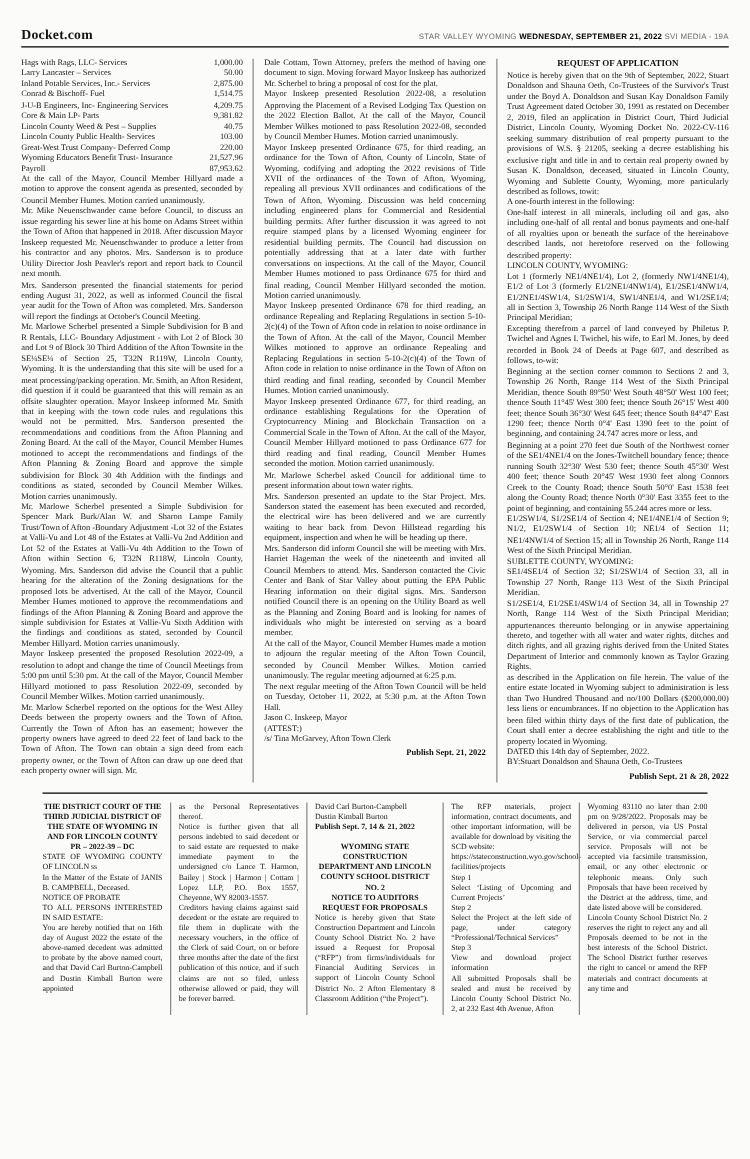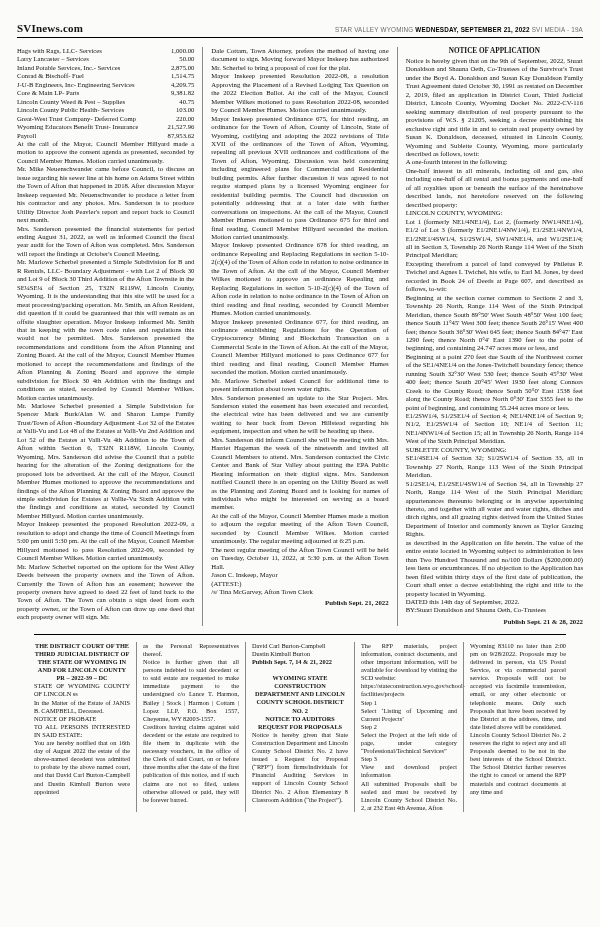--- a/index.html
+++ b/index.html
@@ -39,21 +39,21 @@
   .bcol .center-bold{font-weight:bold;text-align:center;}
   .bcol .bold{font-weight:bold;}
   .bcol .gap{height:8px;}
 </style>
 </head>
 <body>
 
 <div class="page">
 
   <div class="masthead-row">
-    <span class="masthead">SVInews.com</span>
+    <span class="masthead">Docket.com</span>
     <span class="dateline"><span>STAR VALLEY WYOMING </span><b>WEDNESDAY, SEPTEMBER 21, 2022</b><span> SVI MEDIA - 19A</span></span>
   </div>
 
   <div class="main">
 
     <div class="col">
       <div>
         <div class="pay-row">
             <span class="pay-name">Hags with Rags, LLC- Services</span>
             <span class="pay-amt">1,000.00</span>
@@ -119,21 +119,21 @@
       <p>Mrs. Sanderson did inform Council she will be meeting with Mrs. Harriet Hageman the week of the nineteenth and invited all Council Members to attend. Mrs. Sanderson contacted the Civic Center and Bank of Star Valley about putting the EPA Public Hearing information on their digital signs. Mrs. Sanderson notified Council there is an opening on the Utility Board as well as the Planning and Zoning Board and is looking for names of individuals who might be interested on serving as a board member.</p>
       <p>At the call of the Mayor, Council Member Humes made a motion to adjourn the regular meeting of the Afton Town Council, seconded by Council Member Wilkes. Motion carried unanimously. The regular meeting adjourned at 6:25 p.m.</p>
       <p>The next regular meeting of the Afton Town Council will be held on Tuesday, October 11, 2022, at 5:30 p.m. at the Afton Town Hall.</p>
       <p>Jason C. Inskeep, Mayor</p>
       <p>(ATTEST:)</p>
       <p>/s/ Tina McGarvey, Afton Town Clerk</p>
       <div class="publish">Publish Sept. 21, 2022</div>
     </div>
 
     <div class="col">
-      <div class="notice-title">NOTICE OF APPLICATION</div>
+      <div class="notice-title">REQUEST OF APPLICATION</div>
       <p>Notice is hereby given that on the 9th of September, 2022, Stuart Donaldson and Shauna Oeth, Co-Trustees of the Survivor's Trust under the Boyd A. Donaldson and Susan Kay Donaldson Family Trust Agreement dated October 30, 1991 as restated on December 2, 2019, filed an application in District Court, Third Judicial District, Lincoln County, Wyoming Docket No. 2022-CV-116 seeking summary distribution of real property pursuant to the provisions of W.S. § 21205, seeking a decree establishing his exclusive right and title in and to certain real property owned by Susan K. Donaldson, deceased, situated in Lincoln County, Wyoming and Sublette County, Wyoming, more particularly described as follows, towit:</p>
       <p>A one-fourth interest in the following:</p>
       <p>One-half interest in all minerals, including oil and gas, also including one-half of all rental and bonus payments and one-half of all royalties upon or beneath the surface of the hereinabove described lands, not heretofore reserved on the following described property:</p>
       <p>LINCOLN COUNTY, WYOMING:</p>
       <p>Lot 1 (formerly NE1/4NE1/4), Lot 2, (formerly NW1/4NE1/4), E1/2 of Lot 3 (formerly E1/2NE1/4NW1/4), E1/2SE1/4NW1/4, E1/2NE1/4SW1/4, S1/2SW1/4, SW1/4NE1/4, and W1/2SE1/4; all in Section 3, Township 26 North Range 114 West of the Sixth Principal Meridian;</p>
       <p>Excepting therefrom a parcel of land conveyed by Philetus P. Twichel and Agnes I. Twichel, his wife, to Earl M. Jones, by deed recorded in Book 24 of Deeds at Page 607, and described as follows, to-wit:</p>
       <p>Beginning at the section corner common to Sections 2 and 3, Township 26 North, Range 114 West of the Sixth Principal Meridian, thence South 89°50' West South 48°50' West 100 feet; thence South 11°45' West 300 feet; thence South 26°15' West 400 feet; thence South 36°30' West 645 feet; thence South 84°47' East 1290 feet; thence North 0°4' East 1390 feet to the point of beginning, and containing 24.747 acres more or less, and</p>
       <p>Beginning at a point 270 feet due South of the Northwest corner of the SE1/4NE1/4 on the Jones-Twitchell boundary fence; thence running South 32°30' West 530 feet; thence South 45°30' West 400 feet; thence South 20°45' West 1930 feet along Connors Creek to the County Road; thence South 50°0' East 1538 feet along the County Road; thence North 0°30' East 3355 feet to the point of beginning, and containing 55.244 acres more or less.</p>
       <p>E1/2SW1/4, S1/2SE1/4 of Section 4; NE1/4NE1/4 of Section 9; N1/2, E1/2SW1/4 of Section 10; NE1/4 of Section 11; NE1/4NW1/4 of Section 15; all in Township 26 North, Range 114 West of the Sixth Principal Meridian.</p>
       <p>SUBLETTE COUNTY, WYOMING:</p>

